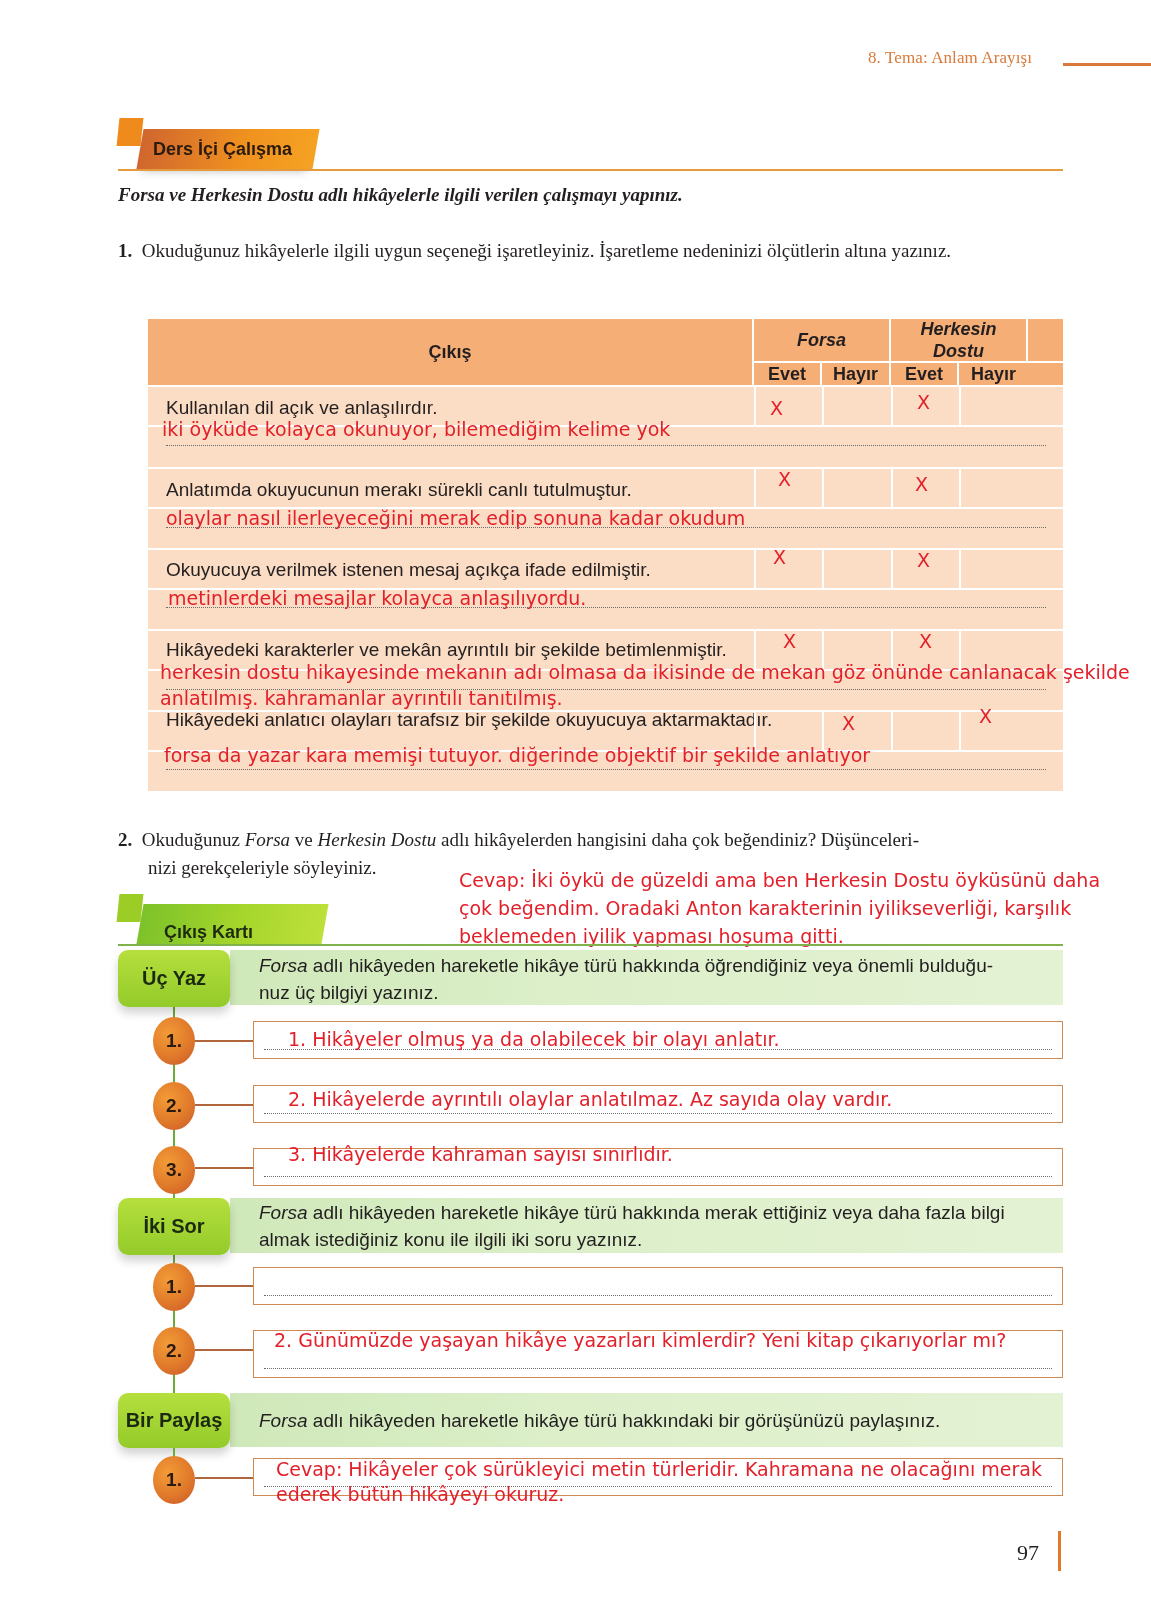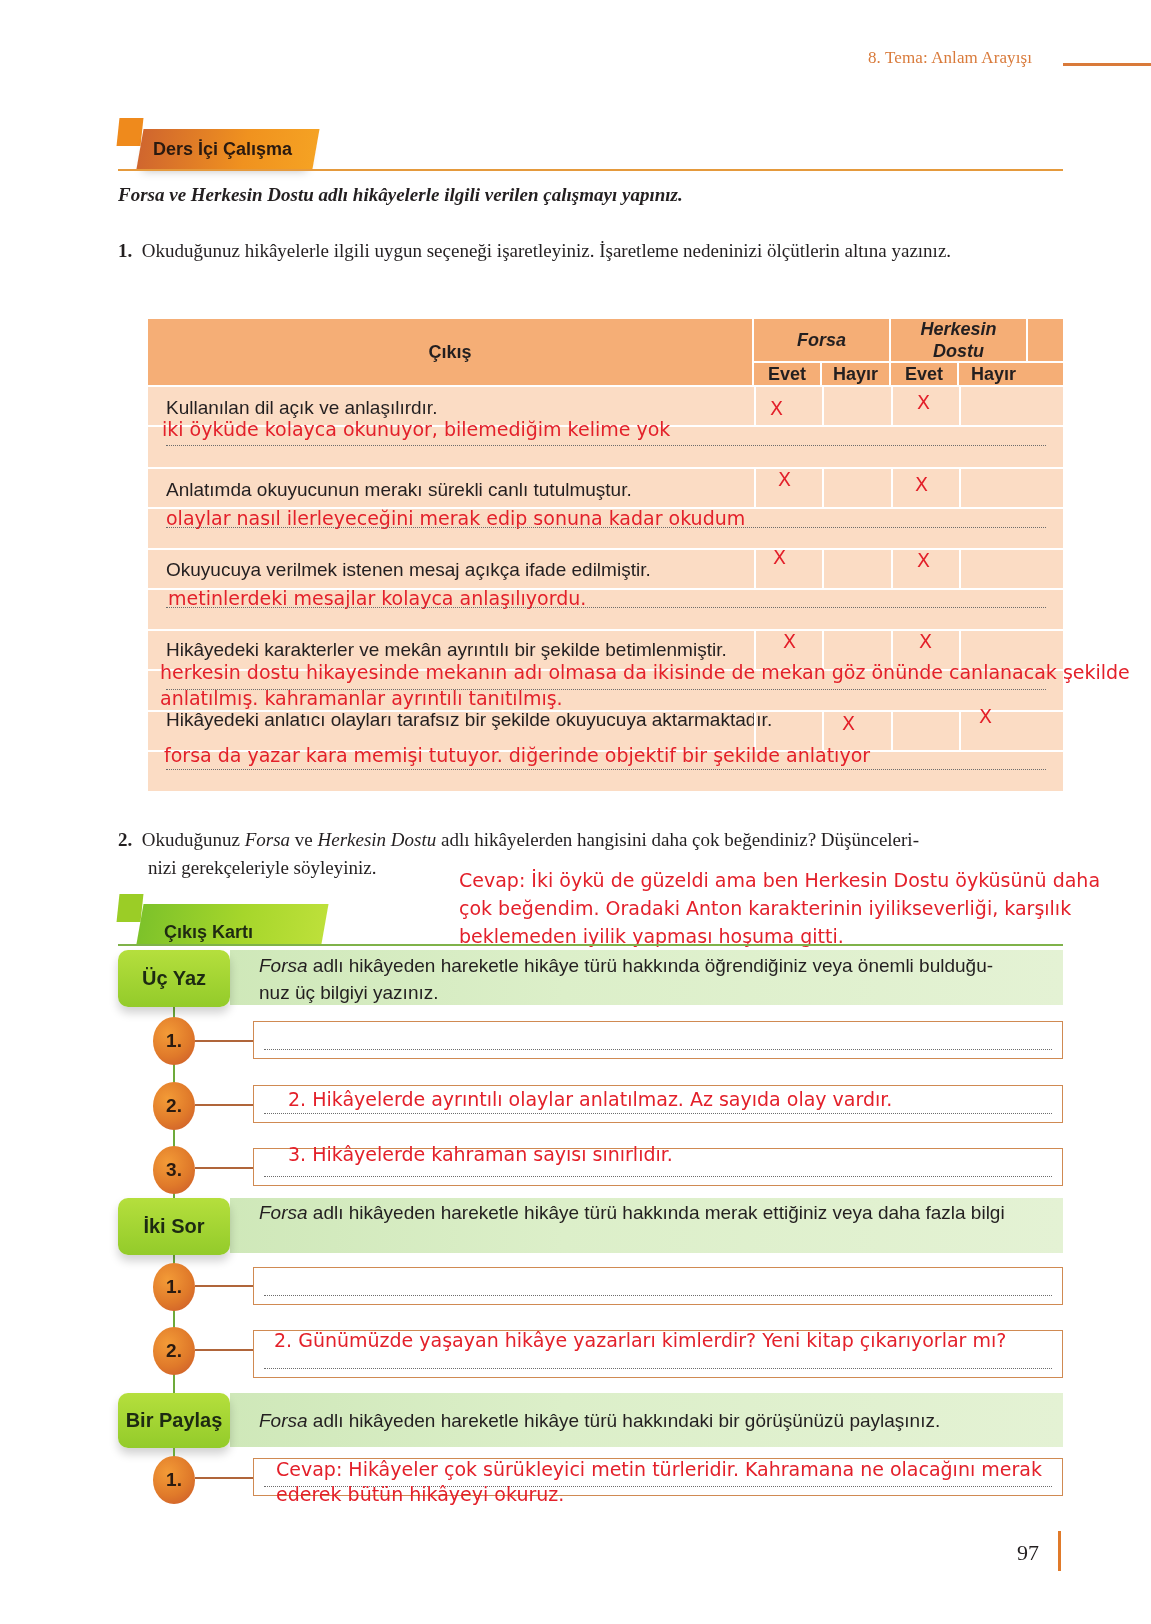--- a/index.html
+++ b/index.html
@@ -165,39 +165,40 @@
 <div class="abs stem" style="left:173px;top:990px;height:410px;"></div>
 
 <div class="abs band" style="left:230px;top:950px;width:833px;height:55px;"></div>
 <div class="abs tag" style="left:118px;top:950px;width:112px;height:57px;">Üç Yaz</div>
 <div class="abs prompt" style="left:259px;top:952px;width:804px;"><i>Forsa</i><span> adlı hikâyeden hareketle hikâye türü hakkında öğrendiğiniz veya önemli bulduğu-</span><br><span>nuz üç bilgiyi yazınız.</span></div>
 
 <div class="abs num-circle" style="left:153px;top:1017px;">1.</div>
 <div class="abs connector" style="left:195px;top:1040px;width:58px;"></div>
 <div class="abs answer-box" style="left:253px;top:1021px;width:810px;height:38px;">
     <div class="ans-line"></div>
+    <div class="ans-text" style="left:34px;top:6px;">1. Hikâyeler olmuş ya da olabilecek bir olayı anlatır.</div>
   </div>
 
 <div class="abs num-circle" style="left:153px;top:1082px;">2.</div>
 <div class="abs connector" style="left:195px;top:1104px;width:58px;"></div>
 <div class="abs answer-box" style="left:253px;top:1085px;width:810px;height:38px;">
     <div class="ans-line"></div>
     <div class="ans-text" style="left:34px;top:2px;">2. Hikâyelerde ayrıntılı olaylar anlatılmaz. Az sayıda olay vardır.</div>
   </div>
 
 <div class="abs num-circle" style="left:153px;top:1146px;">3.</div>
 <div class="abs connector" style="left:195px;top:1167px;width:58px;"></div>
 <div class="abs answer-box" style="left:253px;top:1148px;width:810px;height:38px;">
     <div class="ans-line"></div>
     <div class="ans-text" style="left:34px;top:-6px;">3. Hikâyelerde kahraman sayısı sınırlıdır.</div>
   </div>
 
 <div class="abs band" style="left:230px;top:1198px;width:833px;height:55px;"></div>
 <div class="abs tag" style="left:118px;top:1198px;width:112px;height:57px;">İki Sor</div>
-<div class="abs prompt" style="left:259px;top:1199px;width:820px;"><i>Forsa</i><span> adlı hikâyeden hareketle hikâye türü hakkında merak ettiğiniz veya daha fazla bilgi</span><br></div>
+<div class="abs prompt" style="left:259px;top:1199px;width:820px;"><i>Forsa</i><span> adlı hikâyeden hareketle hikâye türü hakkında merak ettiğiniz veya daha fazla bilgi</span><br><span>almak istediğiniz konu ile ilgili iki soru yazınız.</span></div>
 
 <div class="abs num-circle" style="left:153px;top:1263px;">1.</div>
 <div class="abs connector" style="left:195px;top:1285px;width:58px;"></div>
 <div class="abs answer-box" style="left:253px;top:1267px;width:810px;height:38px;">
     <div class="ans-line"></div>
   </div>
 
 <div class="abs num-circle" style="left:153px;top:1327px;">2.</div>
 <div class="abs connector" style="left:195px;top:1349px;width:58px;"></div>
 <div class="abs answer-box" style="left:253px;top:1330px;width:810px;height:48px;">

